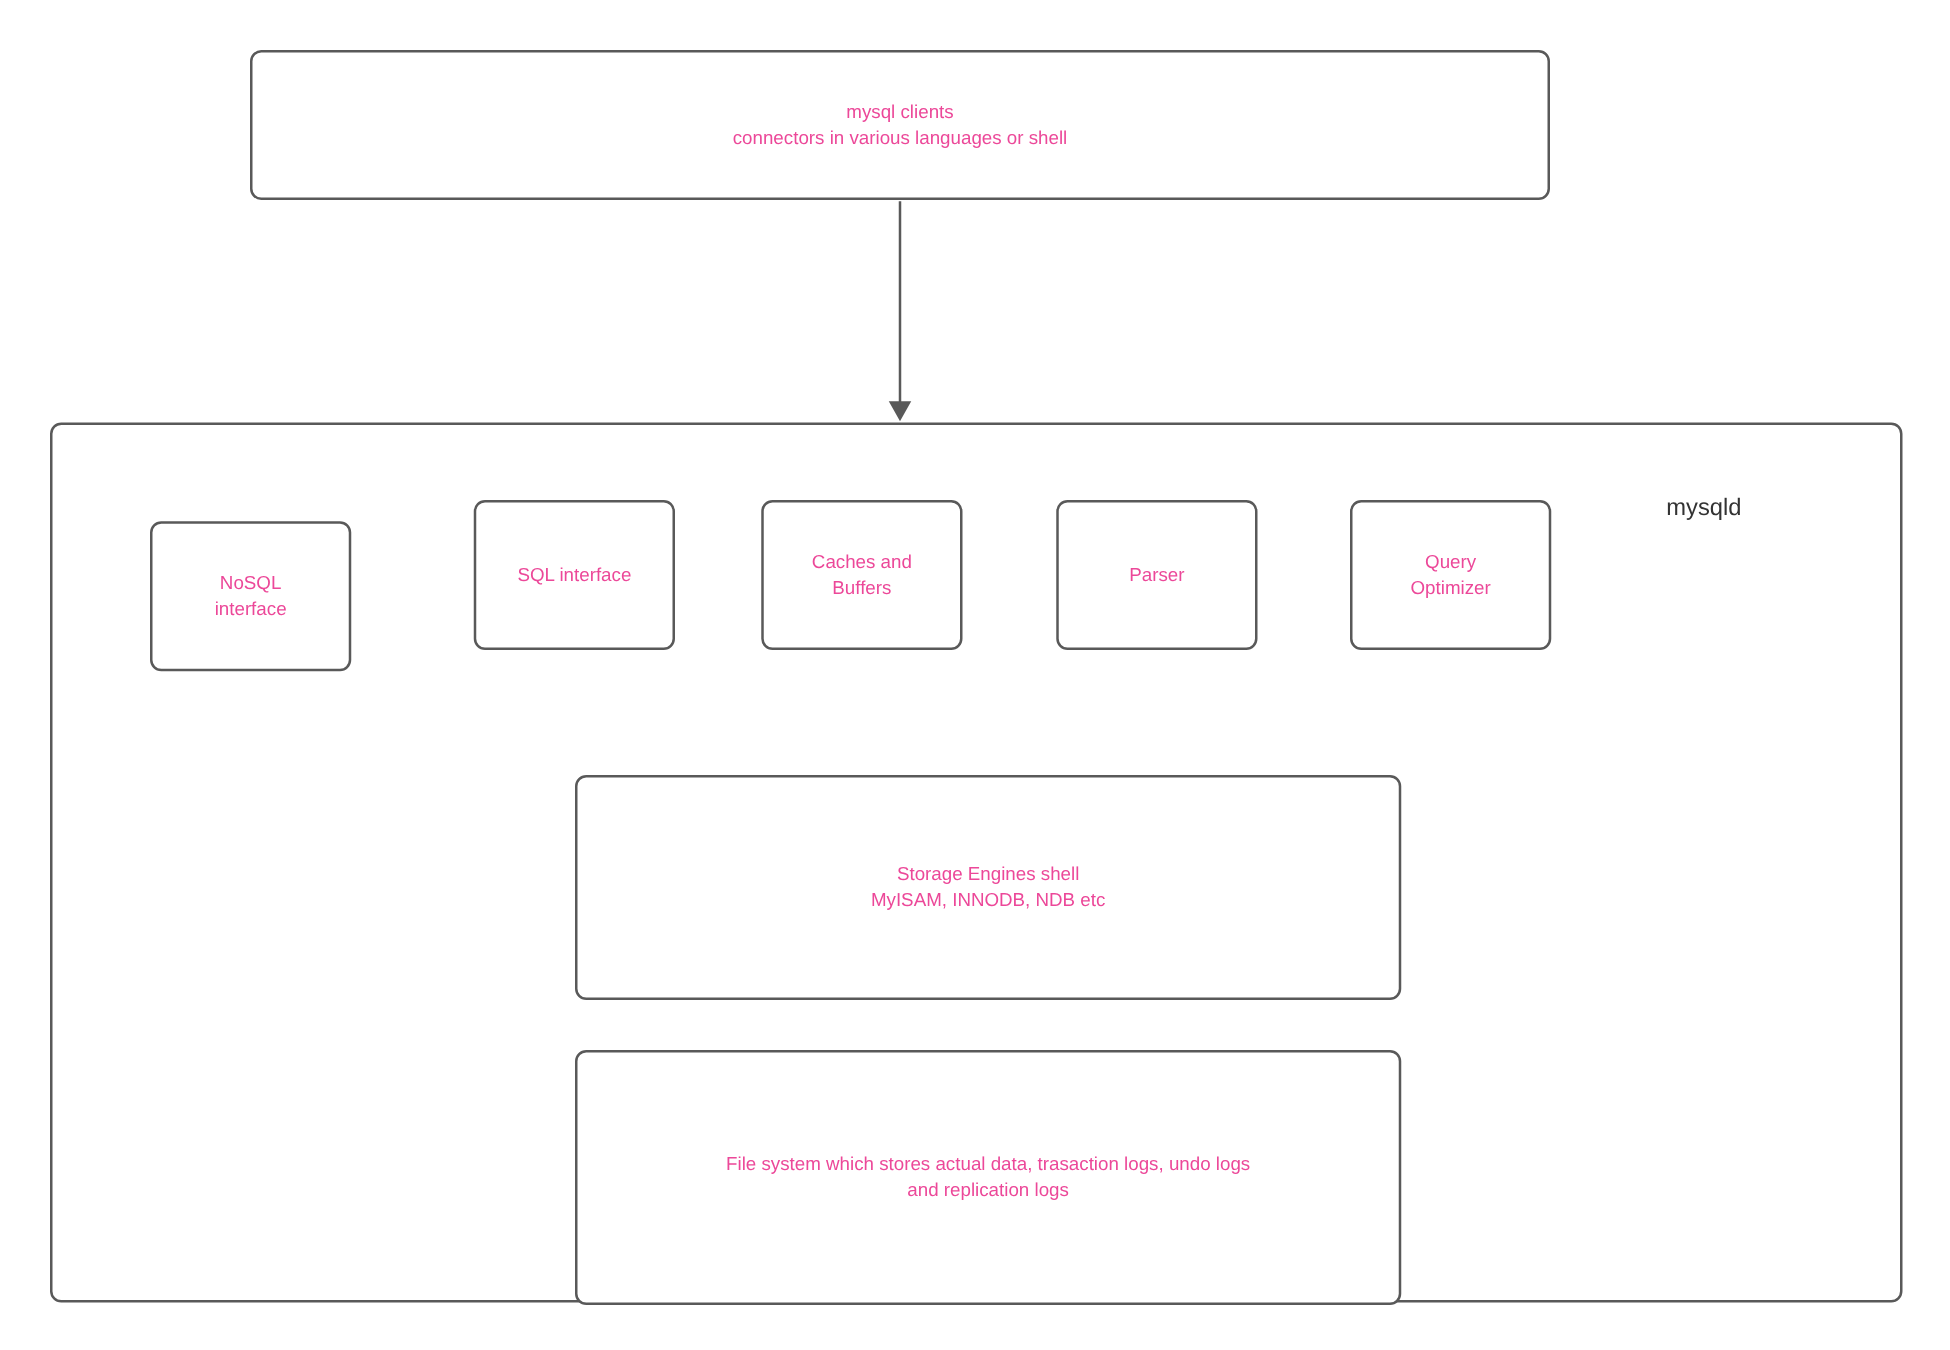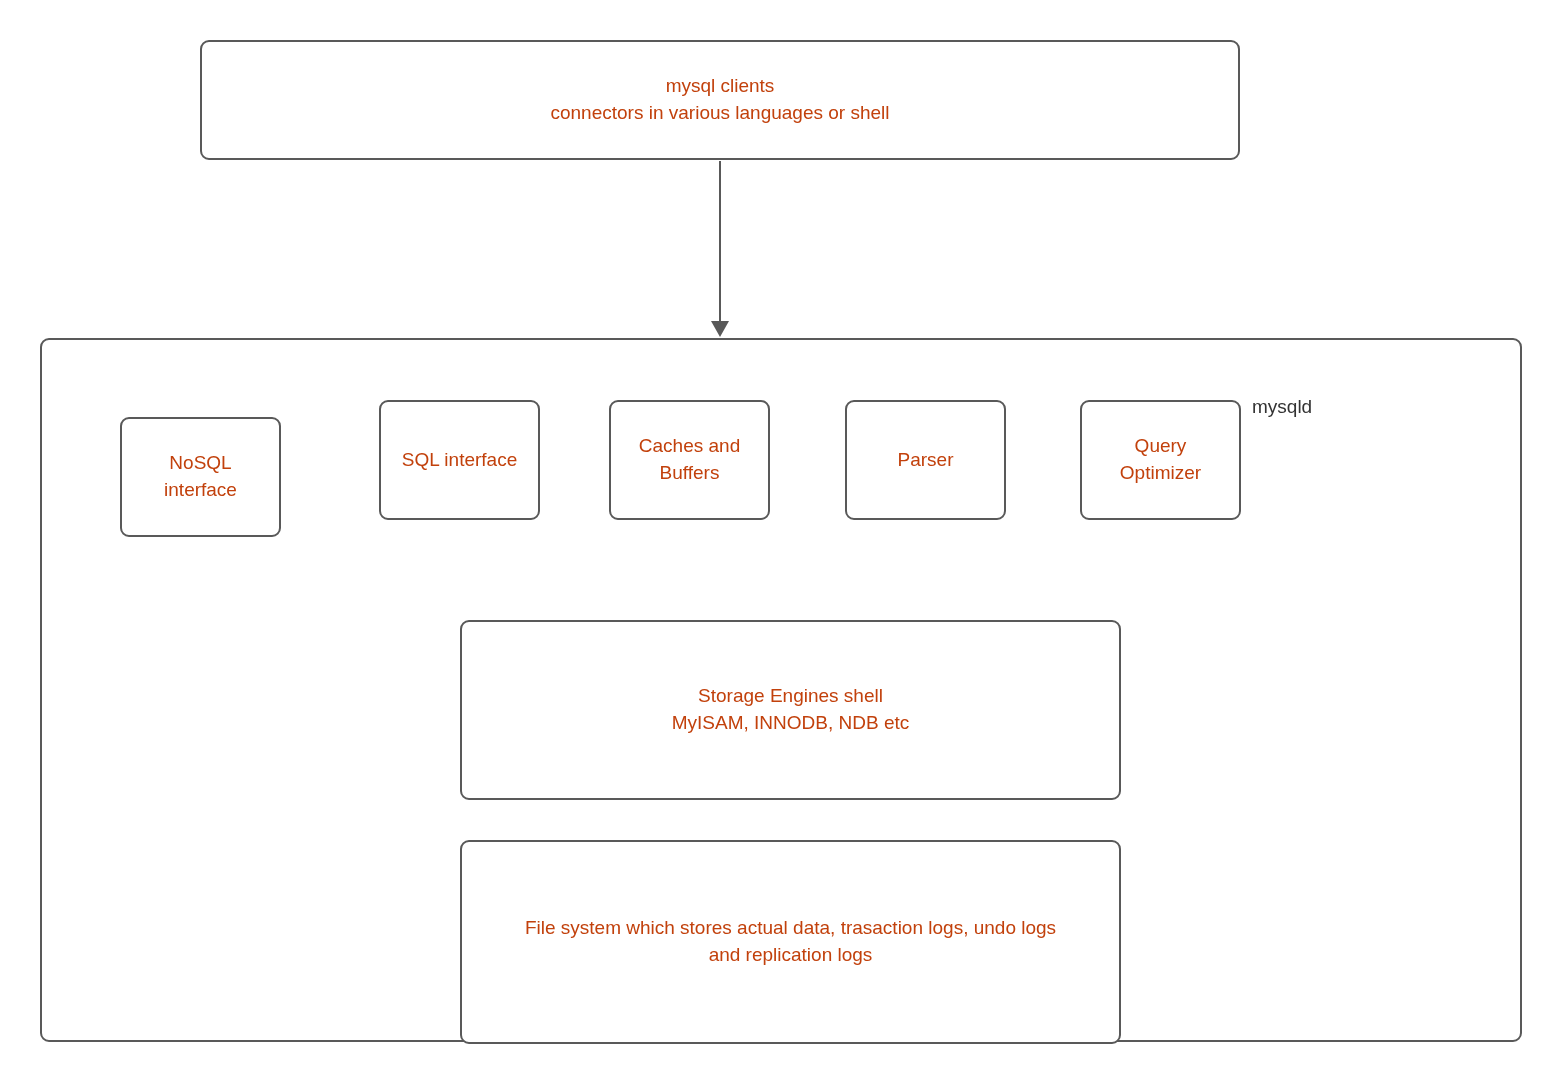--- a/index.html
+++ b/index.html
@@ -19,24 +19,24 @@
   .node {
     position: absolute;
     box-sizing: border-box;
     border: 2px solid #595959;
     border-radius: 9px;
     background: #ffffff;
     display: flex;
     align-items: center;
     justify-content: center;
     text-align: center;
-    font-size: 19px;
+    font-size: 15px;
     line-height: 1.4;
     white-space: pre-line;
-    color: #c2410c;
+    color: #ec4899;
   }
   
   #clients-box {
     left: 200px; top: 40px;
     width: 1040px; height: 120px;
   }
   
   .arrow-line {
     position: absolute;
     left: 719px; top: 161px;
@@ -56,21 +56,21 @@
     position: absolute;
     box-sizing: border-box;
     left: 40px; top: 338px;
     width: 1482px; height: 704px;
     border: 2px solid #595959;
     border-radius: 9px;
     background: #ffffff;
   }
   #mysqld-label {
     position: absolute;
-    left: 1252px; top: 396px;
+    left: 1333px; top: 396px;
     font-size: 19px;
     color: #333333;
   }
   
   .component {
     top: 400px;
     width: 161px; height: 120px;
   }
   #comp-nosql    { left: 120px; margin-top: 17px; }
   #comp-sql      { left: 379px; }

